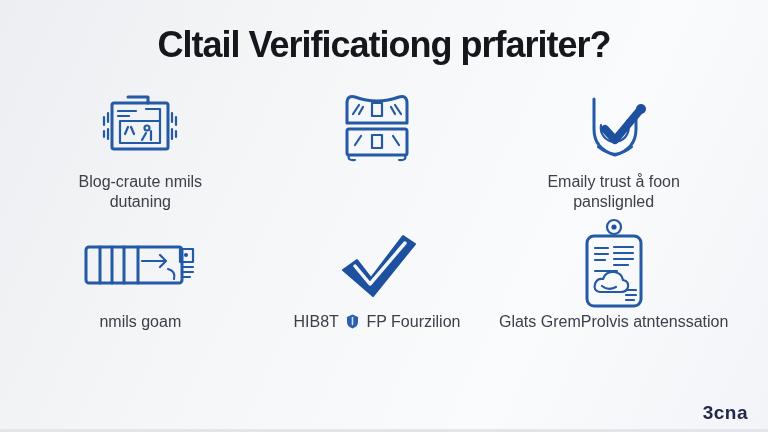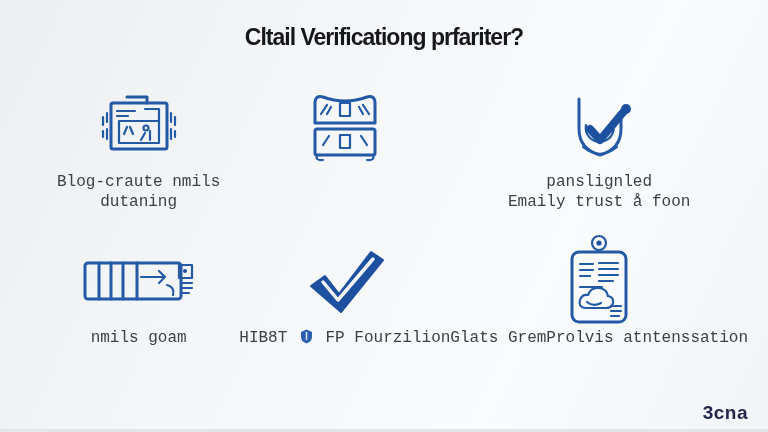--- a/index.html
+++ b/index.html
@@ -10,28 +10,27 @@
     background:linear-gradient(115deg,#eceef1 0%,#f4f6f8 35%,#fafbfd 70%,#f2f4f7 100%);
     font-family:"Liberation Sans", sans-serif;
   }
   .bottom-edge{
     position:absolute;left:0;bottom:0;width:768px;height:3px;
     background:#e2e5e9;
   }
   .title{
     position:absolute;top:24px;left:0;width:768px;
     text-align:center;
-    font-size:23px;font-weight:700;letter-spacing:-1px;
+    font-size:36px;font-weight:700;letter-spacing:-1px;
     color:#16171c;
   }
   .grid{
-    position:absolute;top:84px;left:38px;width:710px;
+    position:absolute;top:84px;left:22px;width:710px;
     display:grid;grid-template-columns:repeat(3,1fr);
-    row-gap:28px;
-    font-family:Liberation Mono, monospace;
+    row-gap:12px;
   }
   .cell{display:flex;flex-direction:column;align-items:center;}
   .icon-box{height:82px;display:flex;align-items:center;justify-content:center;}
   .caption{margin-top:6px;text-align:center;}
   .caption .line{
     font-size:16px;font-weight:500;color:#3c4049;
     line-height:20px;white-space:nowrap;
   }
   .inline-glyph{display:inline-block;vertical-align:-2px;margin:0 3px;}
   .logo{
@@ -89,22 +88,22 @@
       <div class="icon-box">
         <svg width="88" height="80" viewBox="0 0 88 80">
           <path class="stroke" d="M24 14 v30 q0 20 21 26 q21 -6 21 -26 v-16"></path>
           <path class="stroke-thin" d="M28 62 q17 14 34 0"></path>
           <path class="stroke-thin" d="M31 40 a14 14 0 1 0 26 -4"></path>
           <path d="M35 44 l10 11 l25 -30" stroke="#1d509f" stroke-width="8" fill="none" stroke-linecap="round" stroke-linejoin="round"></path>
           <circle cx="71" cy="24" r="5" class="fill-blue"></circle>
         </svg>
       </div>
       <div class="caption">
+        <div class="line">Emaily trust å foon</div>
         <div class="line">panslignled</div>
-        <div class="line">Emaily trust å foon</div>
       </div>
     </div>
 
     <div class="cell">
       <div class="icon-box">
         <svg width="120" height="56" viewBox="0 0 120 56">
           <rect class="stroke" x="6" y="10" width="96" height="36" rx="3"></rect>
           <path class="stroke" d="M20 10 v36 M32 10 v36 M44 10 v36 M58 10 v36"></path>
           <path class="stroke-thin" d="M62 24 h24 l-6 -6 M86 24 l-6 6"></path>
           <path class="stroke-thin" d="M88 32 q8 2 6 10"></path>

